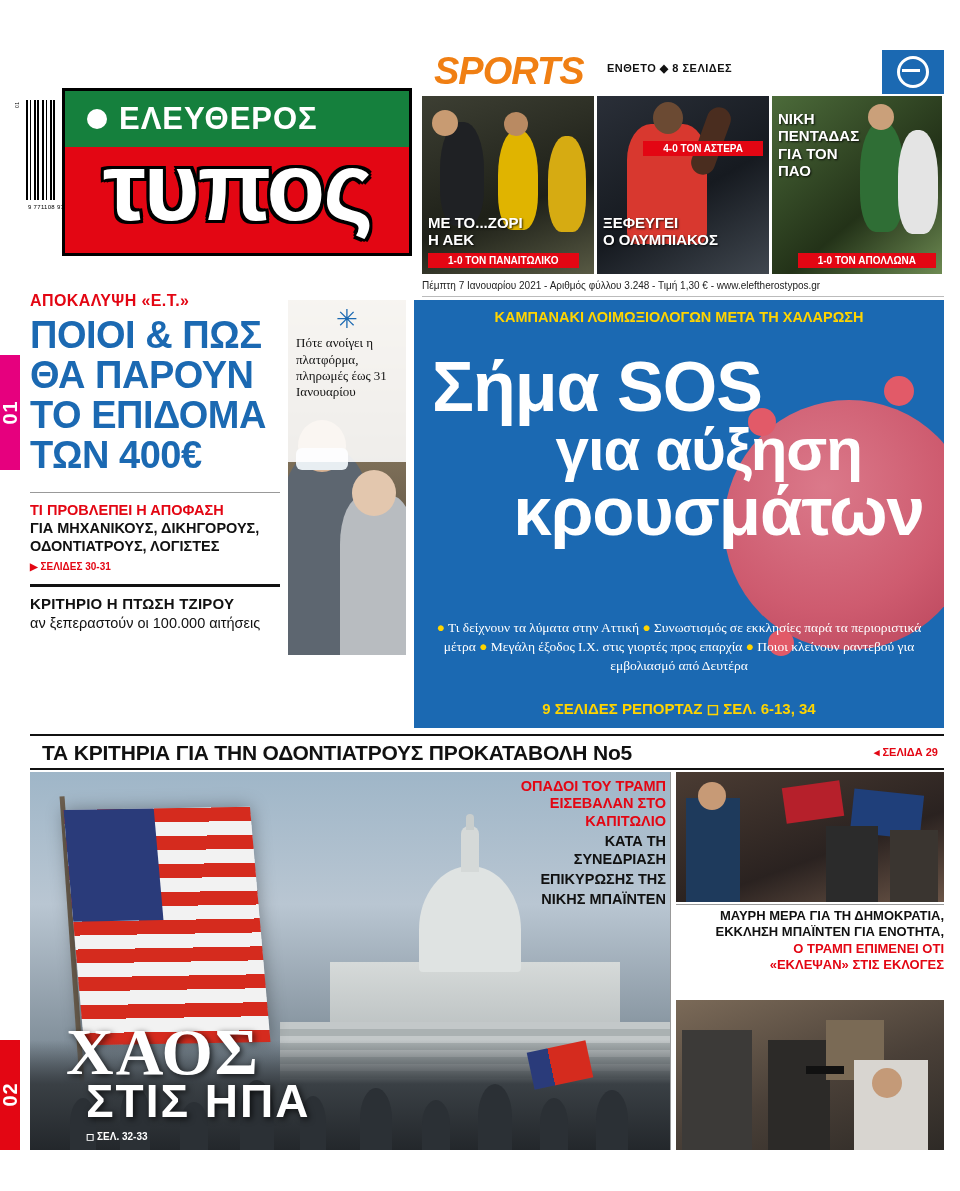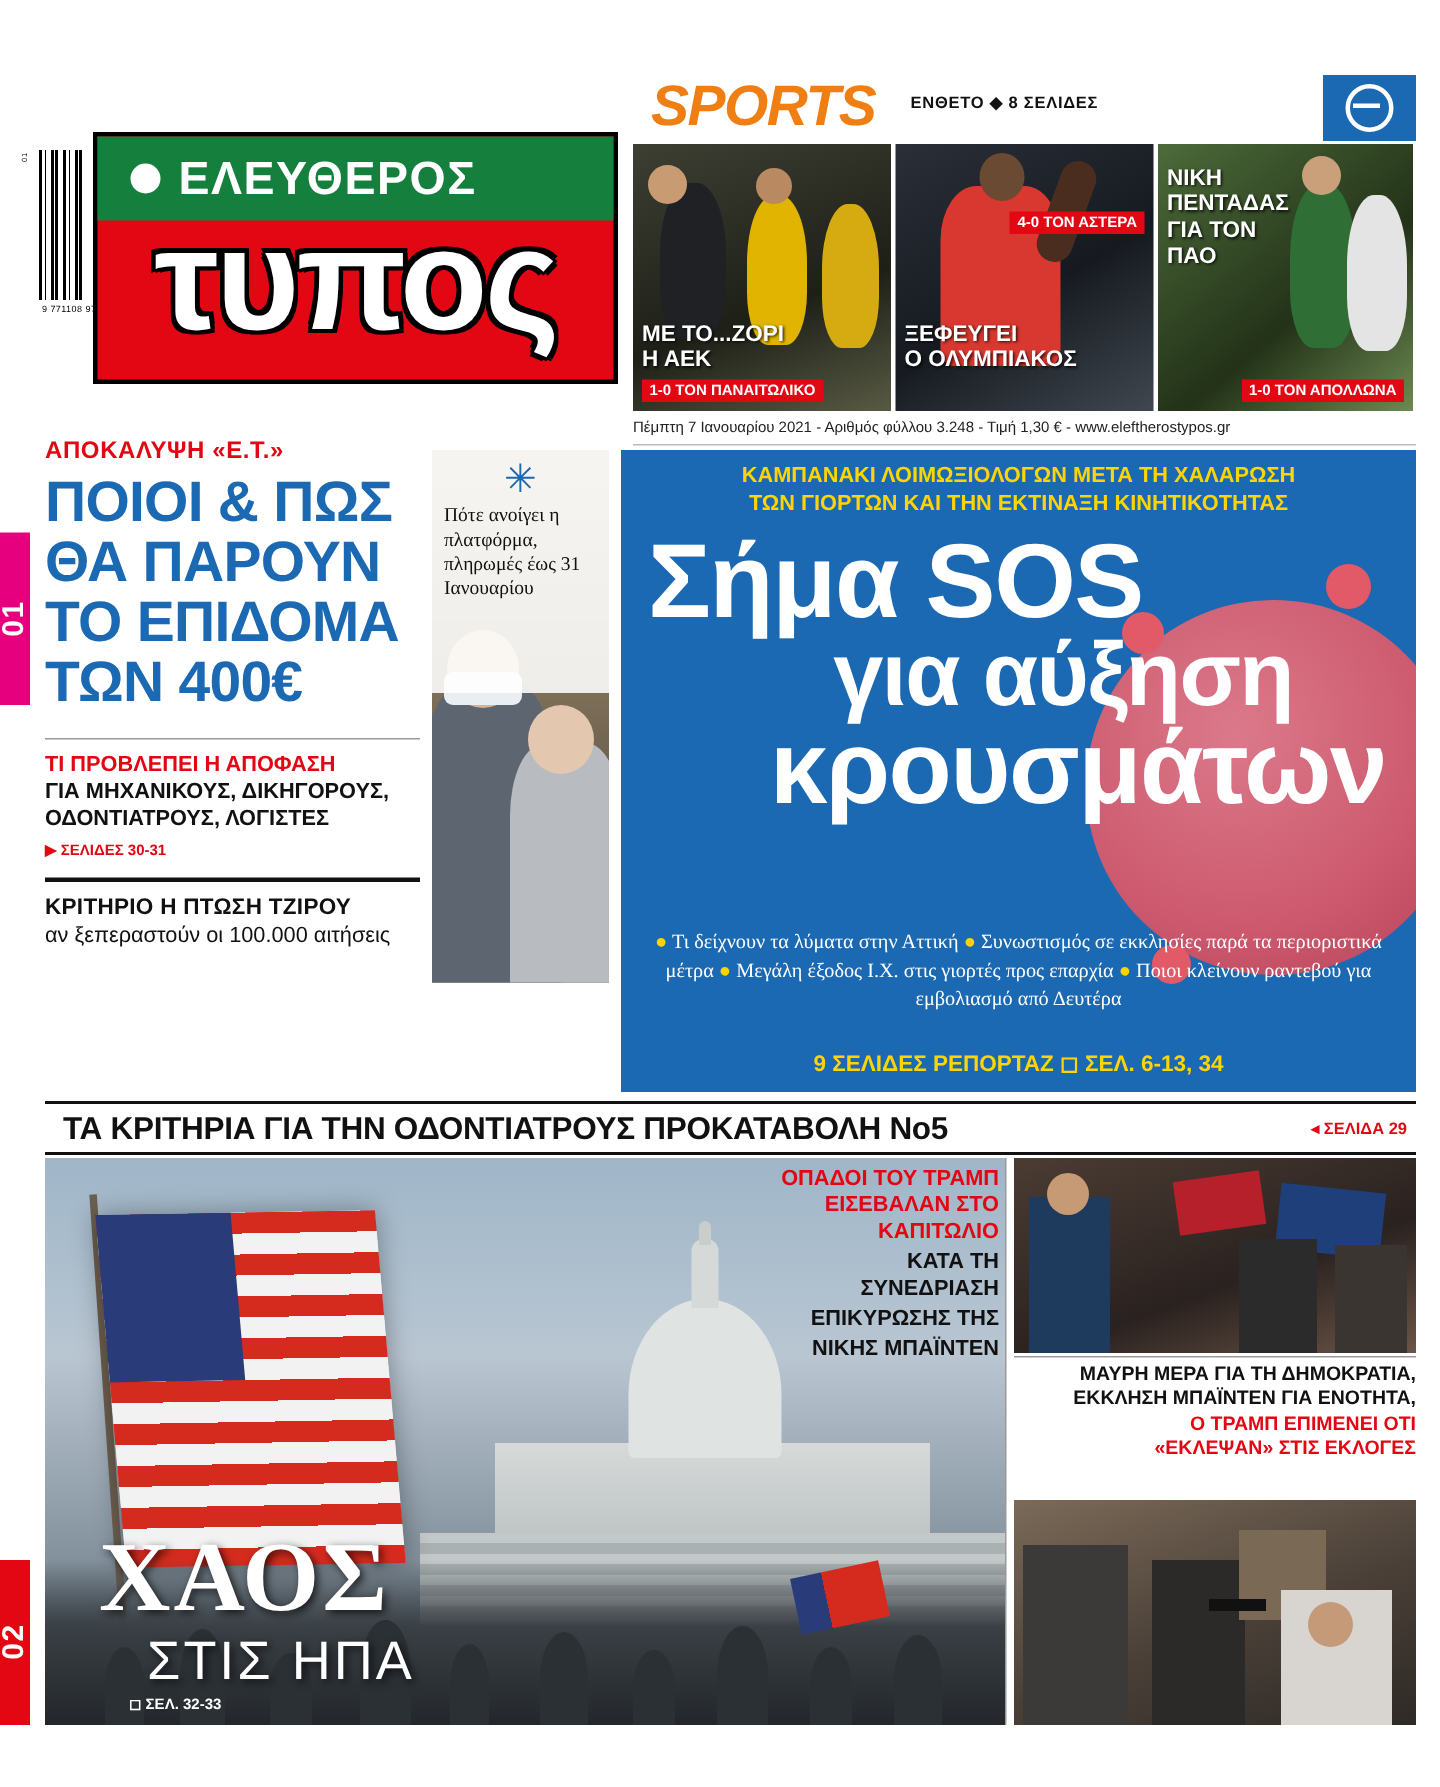--- a/index.html
+++ b/index.html
@@ -202,21 +202,21 @@
     line-height: 1.1;
     text-shadow: 1px 1px 2px rgba(0,0,0,.8);
   }
   .sp-score {
     position: absolute;
     left: 6px; bottom: 6px;
     background: #e30613;
     color: #fff;
     font-size: 10px;
     font-weight: bold;
-    padding: 2px 5px;
+    padding: 2px 20px;
   }
   .sp-side {
     position: absolute;
     left: 6px; top: 14px;
     color: #fff;
     font-size: 15px;
     font-weight: bold;
     line-height: 1.15;
     text-shadow: 1px 1px 2px rgba(0,0,0,.8);
   }
@@ -494,24 +494,24 @@
     color: #fff;
     font-size: 66px;
     font-weight: bold;
     letter-spacing: 2px;
     line-height: 0.95;
     text-shadow: 2px 2px 6px rgba(0,0,0,.75);
     font-family: Liberation Serif, serif;
   }
   .chaos2 {
     position: absolute;
-    left: 68px; bottom: 22px;
-    color: #fff;
-    font-size: 36px;
-    font-weight: normal;
+    left: 56px; bottom: 22px;
+    color: #fff;
+    font-size: 46px;
+    font-weight: bold;
     letter-spacing: 2px;
     text-shadow: 2px 2px 6px rgba(0,0,0,.75);
   }
   .chaos-ref {
     position: absolute;
     left: 56px; bottom: 8px;
     color: #fff;
     font-size: 10px;
     font-weight: bold;
   }
@@ -689,21 +689,20 @@
   <div class="blue-block">
     <div class="virus"></div>
 
     <div class="spike" style="right:168px;top:108px;width:28px;height:28px;"></div>
     <div class="spike" style="right:30px;top:76px;width:30px;height:30px;"></div>
 
     <div class="spike" style="right:150px;top:330px;width:26px;height:26px;"></div>
 
     <div class="blue-kicker">
       <div>ΚΑΜΠΑΝΑΚΙ ΛΟΙΜΩΞΙΟΛΟΓΩΝ ΜΕΤΑ ΤΗ ΧΑΛΑΡΩΣΗ</div>
-      <div>ΤΩΝ ΓΙΟΡΤΩΝ ΚΑΙ ΤΗΝ ΕΚΤΙΝΑΞΗ ΚΙΝΗΤΙΚΟΤΗΤΑΣ</div>
     </div>
 
     <div class="blue-title">
       <div class="bt1">Σήμα SOS</div>
       <div class="bt2">για αύξηση</div>
       <div class="bt3">κρουσμάτων</div>
     </div>
 
     <div class="bullets">
       <span class="b">●</span>

